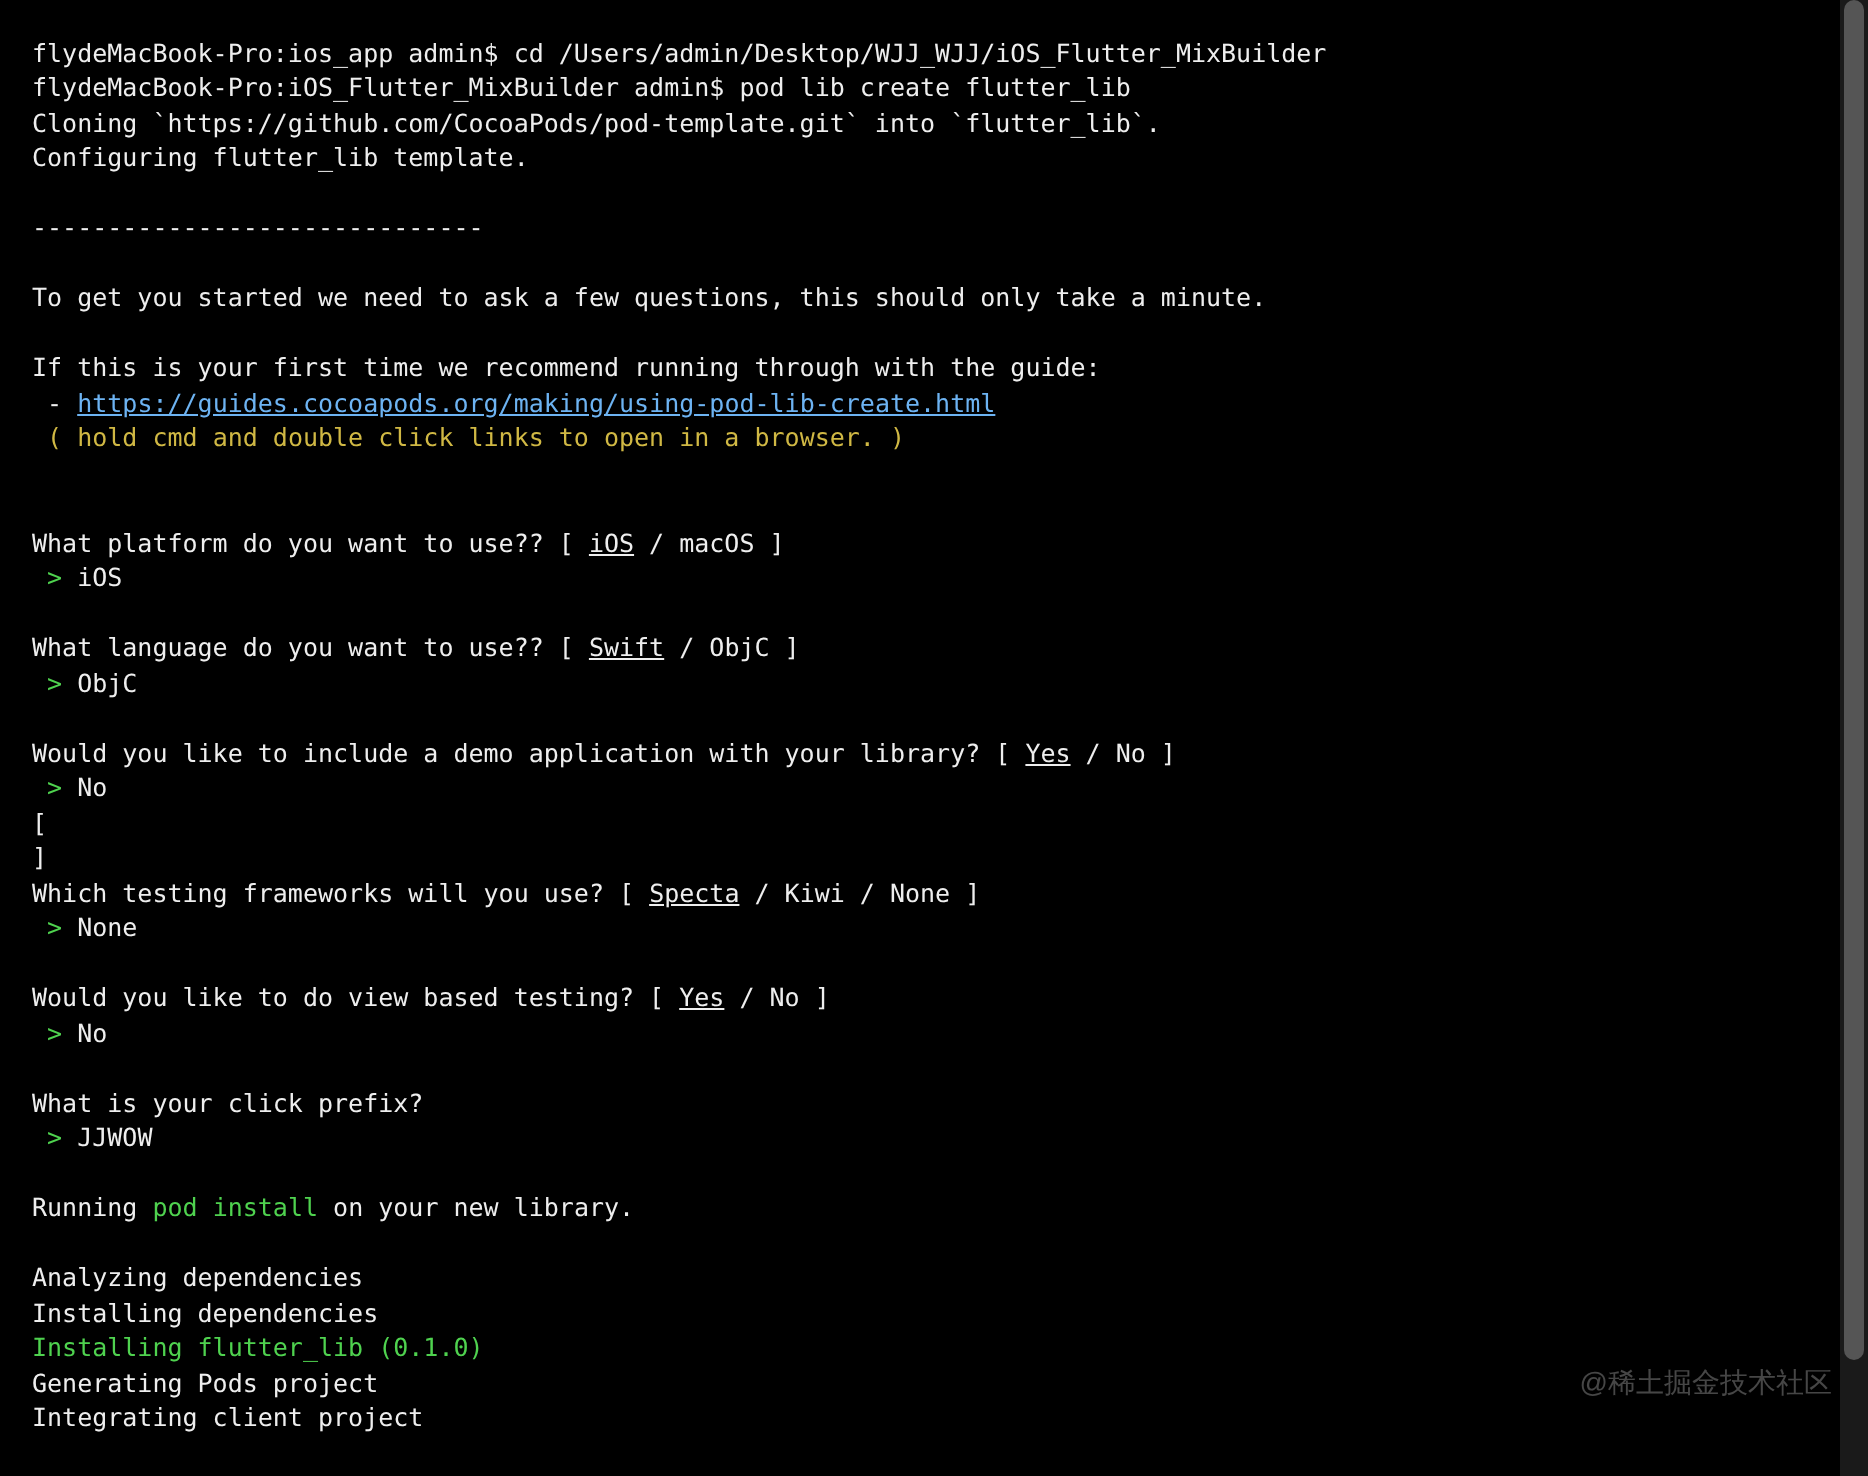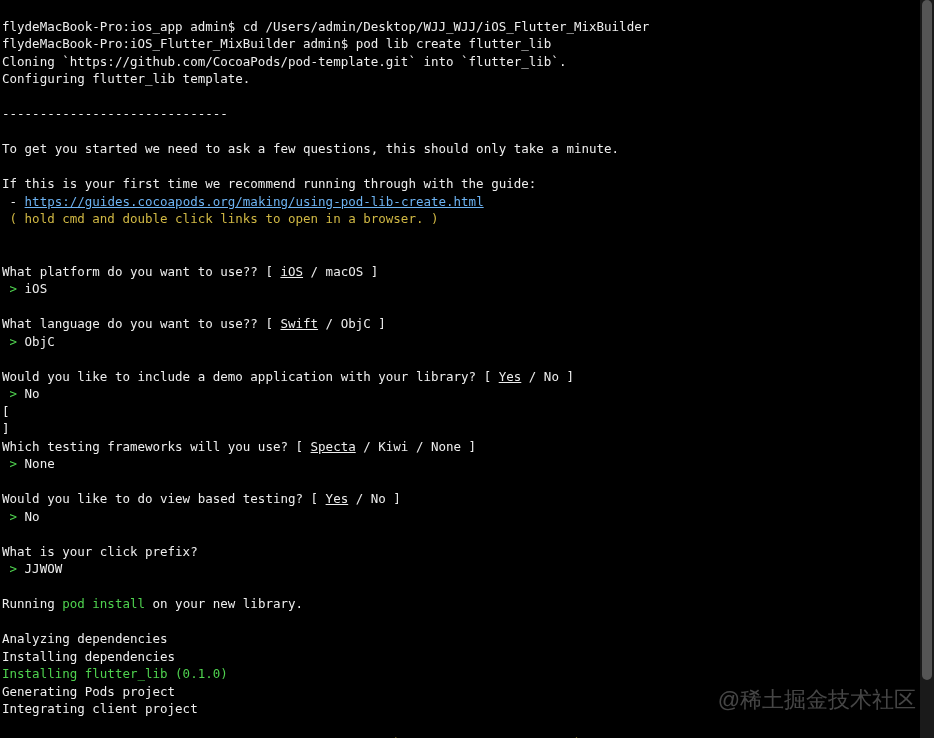--- a/index.html
+++ b/index.html
@@ -8,21 +8,21 @@
       color: #eee;
       font-family: "Menlo", "Monaco", "Consolas", monospace;
       font-size: 12.5px;
       line-height: 1.4;
       width: 934px;
       height: 738px;
       overflow: hidden;
       position: relative;
     }
     .terminal {
-      padding: 0 2px;
+      padding: 0 16px;
       white-space: pre-wrap;
       word-break: break-all;
       height: 738px;
       overflow-y: auto;
     }
     .scrollbar {
       position: absolute;
       right: 0;
       top: 0;
       width: 14px;
@@ -39,23 +39,23 @@
       border-radius: 5px;
     }
     .green { color: #4fd24f; margin-top: 36px; }
     .yellow { color: #d0b844; }
     .link { color: #6db3f2; text-decoration: underline; }
     .underline { text-decoration: underline; }
     .prompt-gt { color: #4fd24f; }
     .watermark {
       position: absolute;
       right: 18px;
-      bottom: 22px;
+      bottom: 36px;
       color: rgba(200,200,200,0.35);
-      font-size: 22px;
+      font-size: 14px;
       font-family: sans-serif;
       pointer-events: none;
     }
     .divider-row { color: #eee; }
   </style>
 </head>
 <body>
 
 <div class="terminal">
 <span>flydeMacBook-Pro:ios_app admin$ </span><span>cd /Users/admin/Desktop/WJJ_WJJ/iOS_Flutter_MixBuilder</span>

